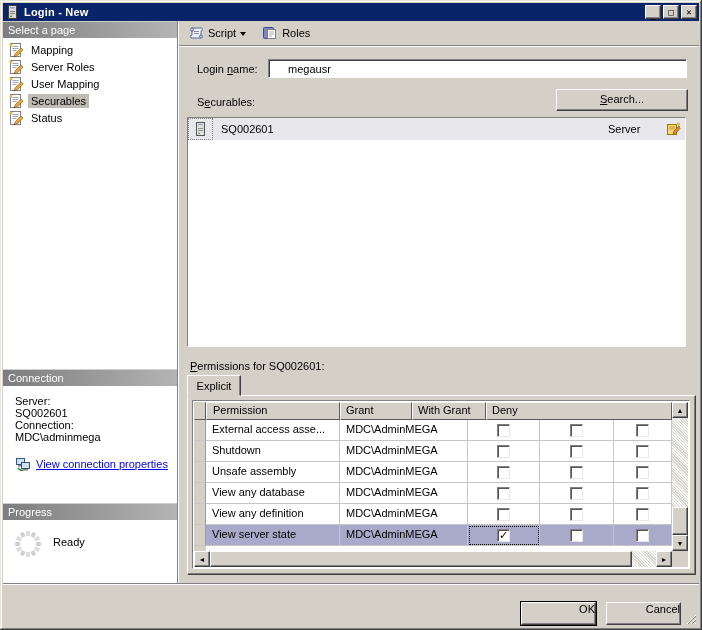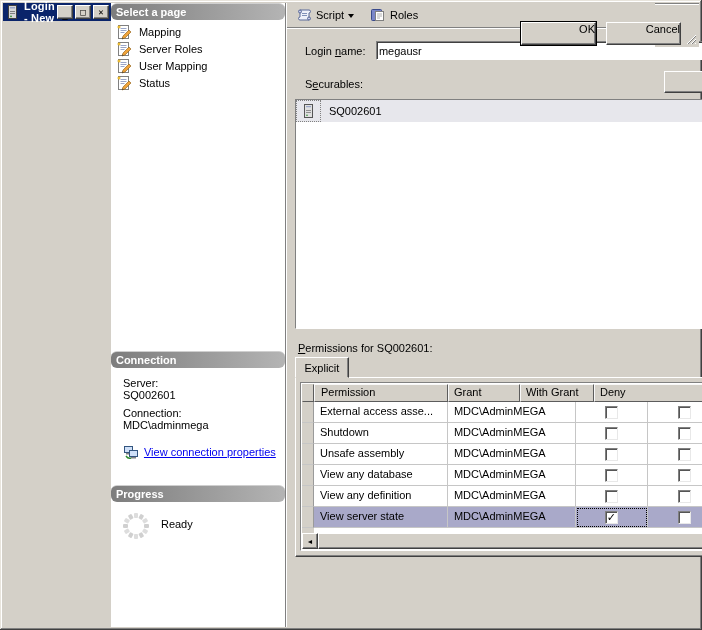--- a/index.html
+++ b/index.html
@@ -4,53 +4,53 @@
 <style>
   * { box-sizing: border-box; margin: 0; padding: 0; }
   html,body { width:702px; height:630px; }
   body { font-family:"Liberation Sans", sans-serif; font-size:11px; color:#000; background:#d4d0c8; }
 
   .window{
     position:relative; width:702px; height:630px; background:#d4d0c8; padding:3px;
     box-shadow: inset -1px -1px 0 #404040, inset 1px 1px 0 #e8e4dc,
                 inset -2px -2px 0 #808080, inset 2px 2px 0 #ffffff;
   }
-  .frame{ display:flex; flex-direction:row; height:100%; }
+  .frame{ display:flex; flex-direction:column; height:100%; }
 
   
   .titlebar{ height:18px; background:#0a246a; display:flex; align-items:center; padding:0 2px; flex:0 0 18px; }
   .title-icon{ width:14px; height:14px; margin:0 4px 0 1px; flex:0 0 auto; }
   .title-text{ color:#fff; font-weight:bold; flex:1; letter-spacing:.2px; }
   .caption-btn{
     width:16px; height:14px; background:#d4d0c8; margin-left:2px;
     border:1px solid; border-color:#fff #404040 #404040 #fff; box-shadow:inset -1px -1px 0 #808080;
     display:flex; align-items:center; justify-content:center;
     font:bold 9px "DejaVu Sans Mono", monospace; color:#000;
   }
   .glyph-min{ margin-top:5px; }
 
   
   .content{ flex:1; display:flex; min-height:0; }
 
   
   .sidebar{ width:175px; flex:0 0 175px; display:flex; flex-direction:column; border-right:1px solid #808080; background:#fff; }
   .section-hdr{
-    height:17px; flex:0 0 17px; color:#fff; font-weight:bold; padding:2px 0 0 5px;
-    background:linear-gradient(90deg,#7d7d7d,#b4b4b4); border-top:1px solid #cfcfcf;border-radius:6px;
+    height:17px; flex:0 0 17px; color:#fff; font-weight:normal; padding:2px 0 0 5px;
+    background:linear-gradient(90deg,#7d7d7d,#b4b4b4); border-top:1px solid #cfcfcf;
   }
   .pages-box{ height:331px; flex:0 0 331px; background:#fff; padding-top:3px; }
   .conn-box{ height:117px; flex:0 0 117px; background:#fff; padding:9px 6px 0 12px; }
   .prog-box{ flex:1; background:#fff; display:flex; align-items:flex-start; padding:9px 0 0 10px; }
 
   .page-item{ height:17px; display:flex; align-items:center; padding-left:5px; }
   .page-icon{ width:16px; height:16px; margin-right:4px; flex:0 0 auto; }
   .plbl{ padding:1px 3px; }
   .plbl.sel{ background:#bfbcb4; }
 
-  .conn-label{ margin-top:6px; }
+  .conn-label{ margin-top:0; }
   .conn-label:first-child{ margin-top:0; }
   .conn-value{ }
   .link-row{ display:flex; align-items:center; margin-top:13px; }
   .link-row svg{ margin-right:5px; }
   .conn-link{ color:#0000ee; text-decoration:underline; cursor:pointer; }
 
   .spinner{ margin-right:10px; }
   .ready-text{ margin-top:7px; }
 
   
@@ -61,21 +61,21 @@
   .caret{ width:0; height:0; border-left:3px solid transparent; border-right:3px solid transparent; border-top:4px solid #000; margin:2px 2px 0 4px; }
   .tb-gap{ width:8px; }
 
   .panel-body{ position:relative; flex:1; border-top:1px solid #fff; background:#d4d0c8; }
 
   .sunken{ border:1px solid; border-color:#808080 #fff #fff #808080; box-shadow:inset 1px 1px 0 #404040; background:#fff; }
   .raised{ background:#d4d0c8; border:1px solid; border-color:#fff #404040 #404040 #fff; box-shadow:inset -1px -1px 0 #808080; }
 
   .login-label{ position:absolute; left:18px; top:16px; }
   .login-input{ position:absolute; left:89px; top:12px; width:419px; height:19px;
-    font-family:"Liberation Sans",sans-serif; font-size:11px; padding:1px 2px; outline:none; }
+    font-family:"Liberation Sans",sans-serif; font-size:11px; padding:1px 19px; outline:none; }
   .securables-label{ position:absolute; left:18px; top:49px; }
   .search-btn{ position:absolute; left:377px; top:42px; width:132px; height:22px;
     font-family:"Liberation Sans",sans-serif; font-size:11px; text-align:center; padding-top:3px; }
   .mn{ text-decoration:underline; }
 
   
   .sec-table{ position:absolute; left:8px; top:70px; width:499px; height:230px; display:flex; flex-direction:column; }
   .sec-hdr{ display:flex; height:18px; flex:0 0 18px; background:#9a9a9a; }
   .hcell{ background:#d4d0c8; border:1px solid; border-color:#f8f8f8 #5c5c5c #5c5c5c #f8f8f8; padding:1px 5px; }
   .hcell.corner{ border:1px dotted #808080; }
@@ -202,20 +202,32 @@
               <svg class="page-icon" viewBox="0 0 16 16" width="16" height="16">
     <rect x="2.5" y="1.5" width="10" height="13" fill="#ffffff" stroke="#808080"></rect>
     <line x1="4.5" y1="4.5" x2="10.5" y2="4.5" stroke="#9aa6c8"></line>
     <line x1="4.5" y1="6.5" x2="10.5" y2="6.5" stroke="#9aa6c8"></line>
     <line x1="4.5" y1="8.5" x2="8.5" y2="8.5" stroke="#9aa6c8"></line>
     <polygon points="13,6 7,12 6,15 9,14 15,8" fill="#f0a33a" stroke="#8a5a10" stroke-width="0.6"></polygon>
     <polygon points="6,15 6.6,13.4 7.8,14.4" fill="#404040"></polygon>
     <circle cx="3" cy="3" r="1.2" fill="#ffd24d" stroke="#c89000" stroke-width="0.5"></circle>
   </svg>
               <span class="plbl">User Mapping</span>
+            </div>
+            <div class="page-item">
+              <svg class="page-icon" viewBox="0 0 16 16" width="16" height="16">
+    <rect x="2.5" y="1.5" width="10" height="13" fill="#ffffff" stroke="#808080"></rect>
+    <line x1="4.5" y1="4.5" x2="10.5" y2="4.5" stroke="#9aa6c8"></line>
+    <line x1="4.5" y1="6.5" x2="10.5" y2="6.5" stroke="#9aa6c8"></line>
+    <line x1="4.5" y1="8.5" x2="8.5" y2="8.5" stroke="#9aa6c8"></line>
+    <polygon points="13,6 7,12 6,15 9,14 15,8" fill="#f0a33a" stroke="#8a5a10" stroke-width="0.6"></polygon>
+    <polygon points="6,15 6.6,13.4 7.8,14.4" fill="#404040"></polygon>
+    <circle cx="3" cy="3" r="1.2" fill="#ffd24d" stroke="#c89000" stroke-width="0.5"></circle>
+  </svg>
+              <span class="plbl sel">Securables</span>
             </div>
             <div class="page-item">
               <svg class="page-icon" viewBox="0 0 16 16" width="16" height="16">
     <rect x="2.5" y="1.5" width="10" height="13" fill="#ffffff" stroke="#808080"></rect>
     <line x1="4.5" y1="4.5" x2="10.5" y2="4.5" stroke="#9aa6c8"></line>
     <line x1="4.5" y1="6.5" x2="10.5" y2="6.5" stroke="#9aa6c8"></line>
     <line x1="4.5" y1="8.5" x2="8.5" y2="8.5" stroke="#9aa6c8"></line>
     <polygon points="13,6 7,12 6,15 9,14 15,8" fill="#f0a33a" stroke="#8a5a10" stroke-width="0.6"></polygon>
     <polygon points="6,15 6.6,13.4 7.8,14.4" fill="#404040"></polygon>
     <circle cx="3" cy="3" r="1.2" fill="#ffd24d" stroke="#c89000" stroke-width="0.5"></circle>

